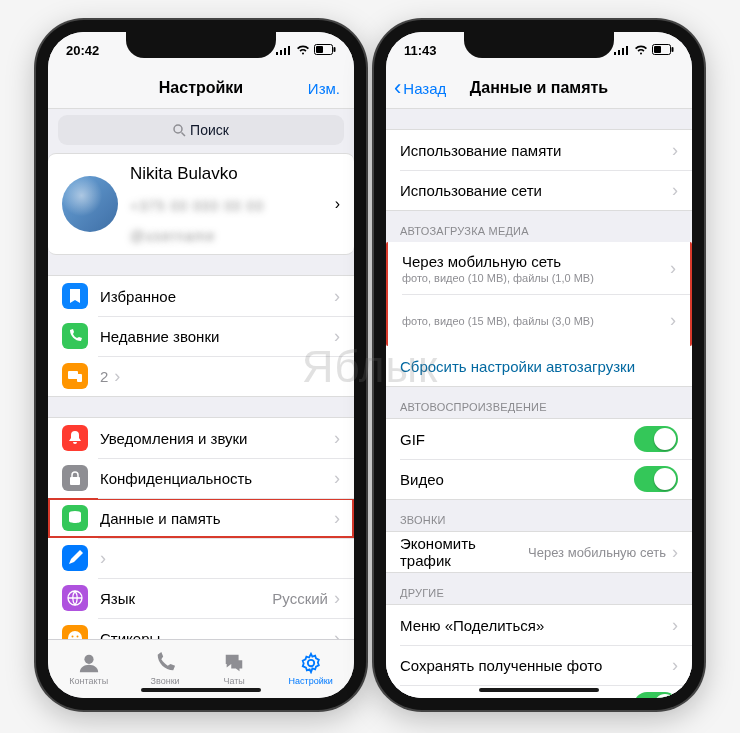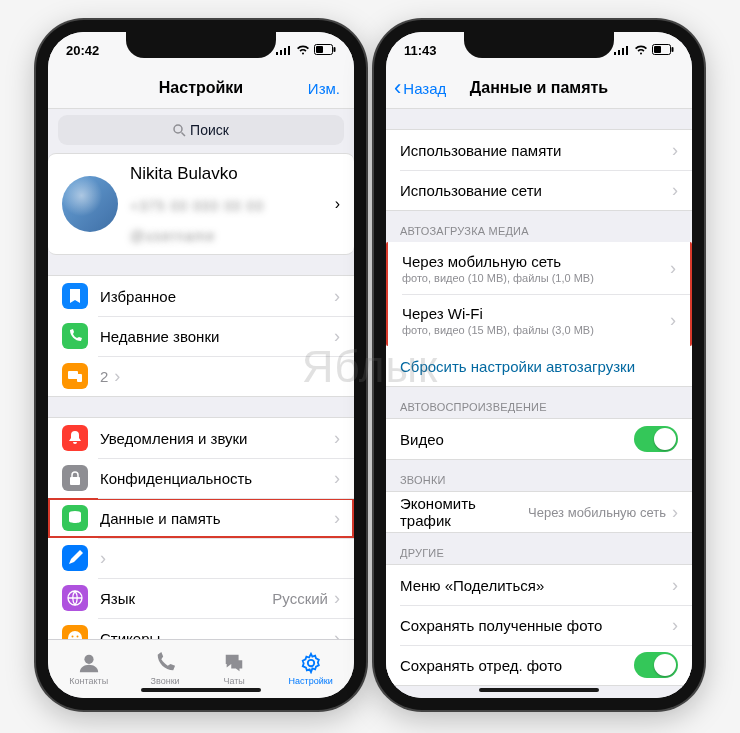--- a/index.html
+++ b/index.html
@@ -513,34 +513,37 @@
         <div class="group highlight-group" style="border-top:none;border-bottom:none">
           <div class="row noicon subtitle">
             <div class="textcol">
               <span class="label" style="font-size:15px">Через мобильную сеть</span>
               <span class="sub">фото, видео (10 MB), файлы (1,0 MB)</span>
             </div>
             <span class="chevron">›</span>
           </div>
           <div class="row noicon subtitle">
             <div class="textcol">
-              <span class="label" style="font-size:15px">Через Wi-Fi</span>
               <span class="sub">фото, видео (15 MB), файлы (3,0 MB)</span>
             </div>
             <span class="chevron">›</span>
           </div>
         </div>
         <div class="group" style="border-top:none">
           <div class="row noicon">
             <span class="label" style="color:#0369a1">Сбросить настройки автозагрузки</span>
           </div>
         </div>
 
         <div class="section-header">АВТОВОСПРОИЗВЕДЕНИЕ</div>
         <div class="group">
+          <div class="row noicon">
+            <span class="label">GIF</span>
+            <div class="toggle"></div>
+          </div>
           <div class="row noicon">
             <span class="label">Видео</span>
             <div class="toggle"></div>
           </div>
         </div>
 
         <div class="section-header">ЗВОНКИ</div>
         <div class="group">
           <div class="row noicon">
             <span class="label">Экономить трафик</span>

